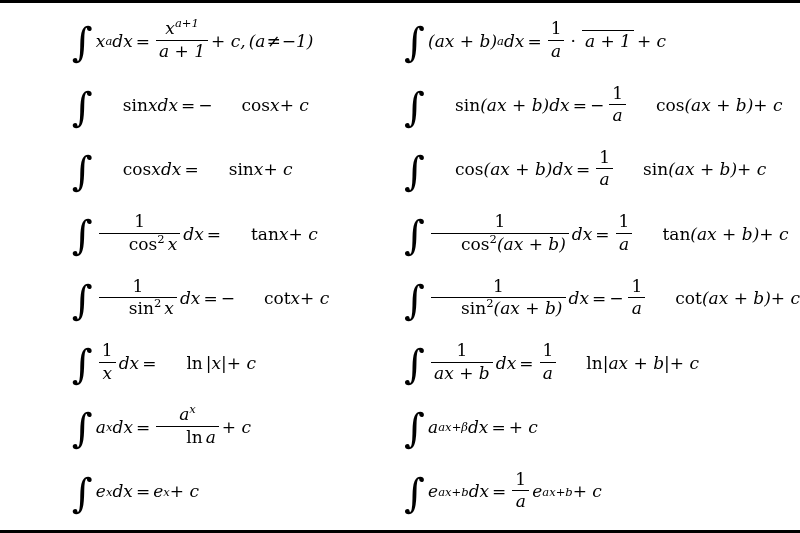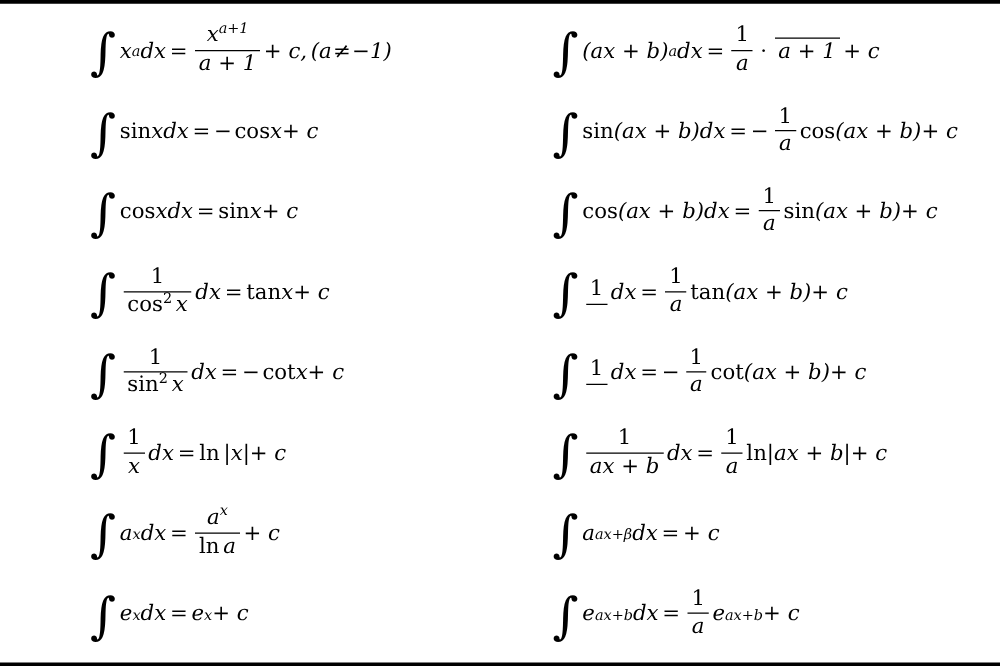--- a/index.html
+++ b/index.html
@@ -55,21 +55,21 @@
     font-family: "DejaVu Serif", serif;
     font-size: 40px;
     line-height: 0.8;
     font-style: italic;
     margin-right: 3px;
     position: relative;
     top: 1px;
   }
 
   .it { font-style: italic; }
-  .rm { font-style: normal; }
+  .rm { font-style: normal; margin-left: 27px; }
 
   
   .frac {
     display: inline-flex;
     flex-direction: column;
     align-items: center;
     justify-content: center;
     vertical-align: middle;
     margin: 0 3px;
     position: relative;
@@ -272,38 +272,40 @@
         <span class="rm">sin</span>
           <span class="it">(ax + b)</span>
         <span class="it">+ c</span>
       </div>
 
       <div class="formula">
         <span class="intg">∫</span>
         <span class="frac">
           <span class="num">1</span>
           <span class="bar"></span>
+          <span class="den"><span class="rm">cos</span><sup>2</sup><span class="it">(ax + b)</span></span>
         </span>
         <span class="it">dx</span>
         <span class="op">=</span>
         <span class="frac">
           <span class="num">1</span>
           <span class="bar"></span>
           <span class="den it">a</span>
         </span>
         <span class="rm">tan</span>
           <span class="it">(ax + b)</span>
         <span class="it">+ c</span>
       </div>
 
       <div class="formula">
         <span class="intg">∫</span>
         <span class="frac">
           <span class="num">1</span>
           <span class="bar"></span>
+          <span class="den"><span class="rm">sin</span><sup>2</sup><span class="it">(ax + b)</span></span>
         </span>
         <span class="it">dx</span>
         <span class="op">=</span>
         <span class="neg">−</span>
         <span class="frac">
           <span class="num">1</span>
           <span class="bar"></span>
           <span class="den it">a</span>
         </span>
         <span class="rm">cot</span>

